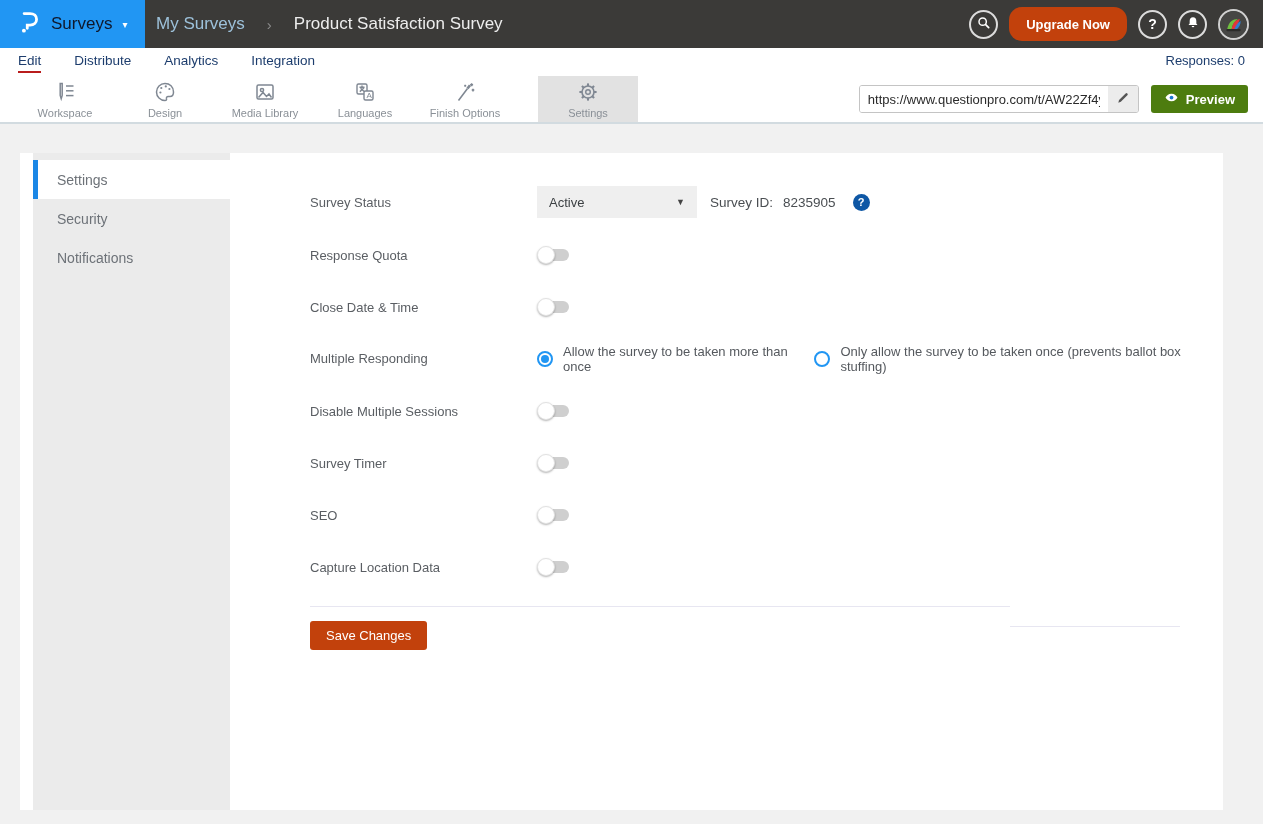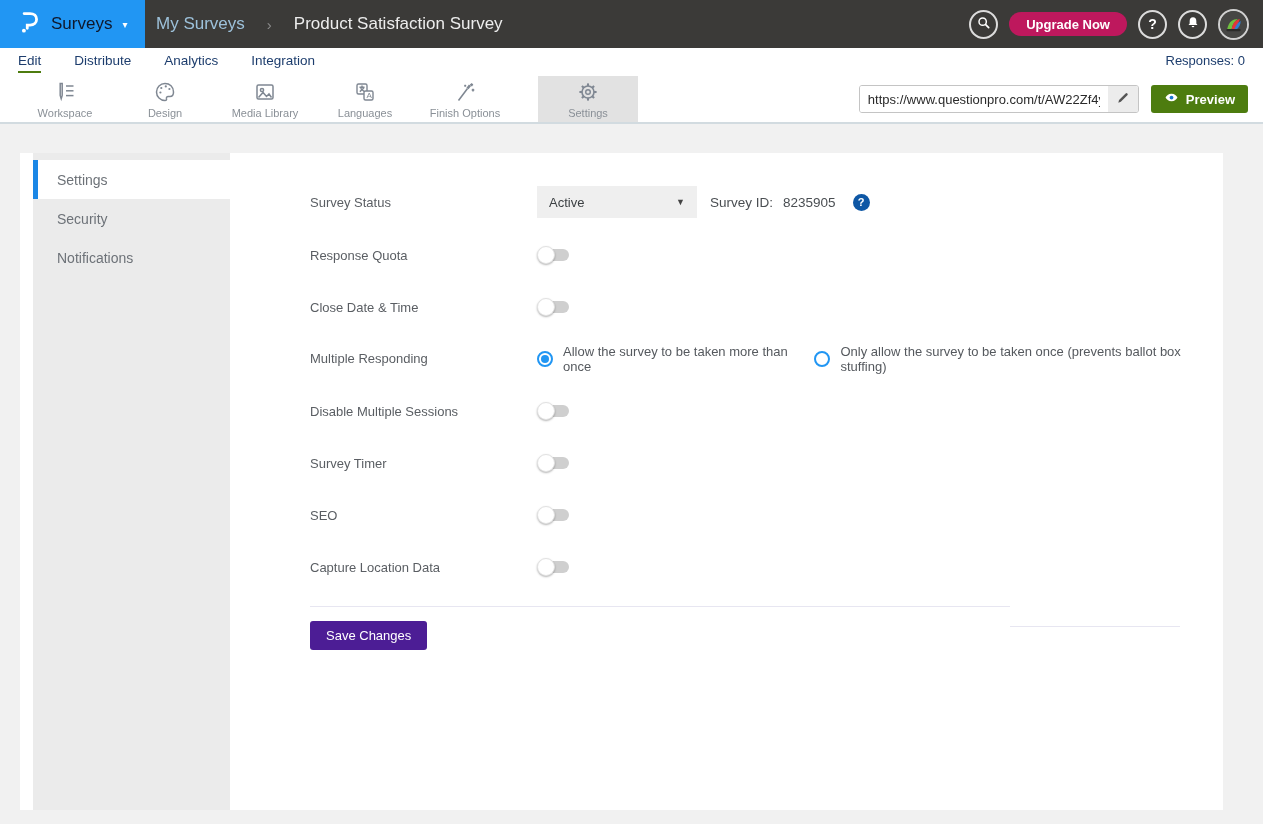--- a/index.html
+++ b/index.html
@@ -13,32 +13,32 @@
   .brand-label { color:#0f172a; font-size:17px; }
   .brand .caret { color:#fff; font-size:10px; margin-left:1px; }
   .crumbs { flex:1; display:flex; align-items:center; padding-left:11px; font-size:17px; }
   .crumb-parent { color:#9dc1da; cursor:pointer; }
   .crumb-sep { color:#8b8b8b; margin:0 22px; font-size:15px; }
   .crumb-current { color:#ededed; }
   .top-actions { display:flex; align-items:center; gap:11px; padding-right:14px; }
   .circle-btn { width:29px; height:29px; border-radius:50%; border:2px solid #dcdcdc;
     background:transparent; display:flex; align-items:center; justify-content:center;
     color:#fff; font-size:14px; font-weight:bold; cursor:pointer; }
-  .upgrade-btn { height:24px; border:none; border-radius:13px; background:#be185d;
+  .upgrade-btn { height:34px; border:none; border-radius:13px; background:#c2410c;
     color:#fff; font-weight:bold; font-size:13px; padding:0 17px; cursor:pointer;
     font-family:"Liberation Sans", sans-serif; }
   .avatar { width:31px; height:31px; border-radius:50%; border:2px solid #d0d0d0;
     overflow:hidden; cursor:pointer; background:#464644; }
 
   
   .nav-row { height:28px; background:#fff; display:flex; align-items:flex-start;
     padding:5px 18px 0 18px; }
   .nav-tab { font-size:13.5px; color:#1d3d6d; margin-right:33px; cursor:pointer;
     padding-bottom:3px; }
-  .nav-tab.active { border-bottom:2px solid #4d7c0f; }
+  .nav-tab.active { border-bottom:2px solid #b91c1c; }
   .responses { margin-left:auto; font-size:13px; color:#1d3d6d; }
 
   
   .toolbar { height:48px; background:#fff; display:flex; align-items:stretch;
     padding-left:15px; border-bottom:2px solid #d2dbe0; }
   .tools { display:flex; }
   .tool { width:100px; display:flex; flex-direction:column; align-items:center;
     justify-content:center; gap:3px; cursor:pointer; }
   .tool .t-label { font-size:11px; color:#8a9097; }
   .tool.active { background:#e2e2e2; margin-left:23px; }
@@ -101,21 +101,21 @@
   .anon-row { position:relative; height:34px; }
   .enabled-col { width:105px; font-size:13px; color:#5a5e63; flex:none; }
   .mask-col { width:177px; font-size:13px; color:#5a5e63; flex:none; }
   .red-bar { position:absolute; left:327px; top:31px; width:220px; height:6px;
     background:#e31313; }
 
   .divider { border:none; height:1px; background:#e7e6f1; width:700px; margin-top:22px; }
   .bottom-area { position:relative; }
   .line2 { position:absolute; left:700px; top:19px; width:170px; height:1px;
     background:#e7e6f1; }
-  .save-btn { margin-top:14px; height:29px; padding:0 16px; background:#4c1d95;
+  .save-btn { margin-top:14px; height:29px; padding:0 16px; background:#c2410c;
     border:none; border-radius:3px; color:#fff; font-size:13px; cursor:pointer;
     font-family:"Liberation Sans", sans-serif; }
 </style>
 </head>
 <body>
 
 <div class="page">
 
   <header class="topbar">
     <div class="brand">

